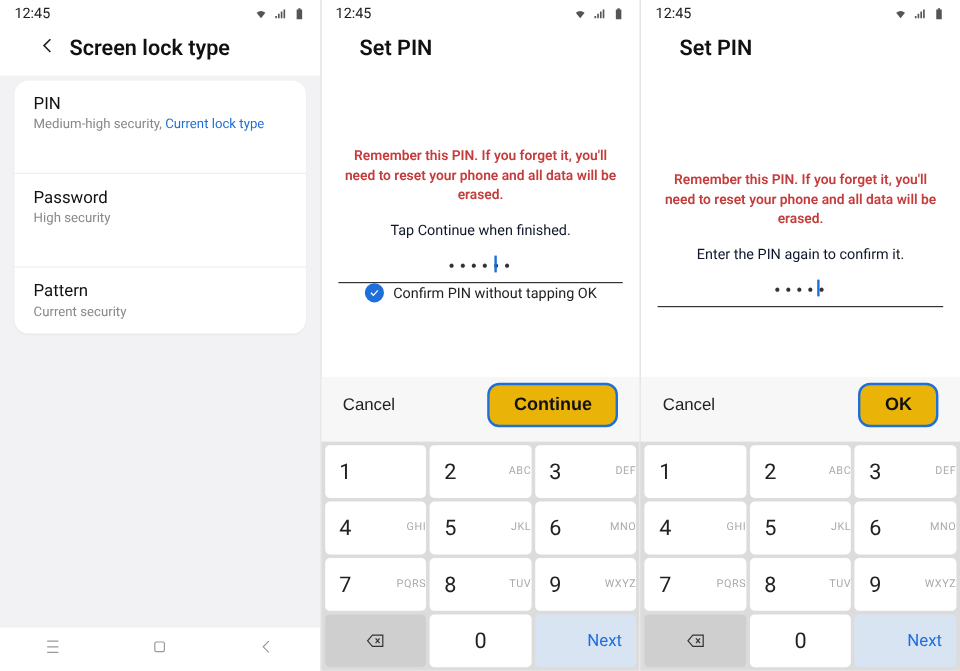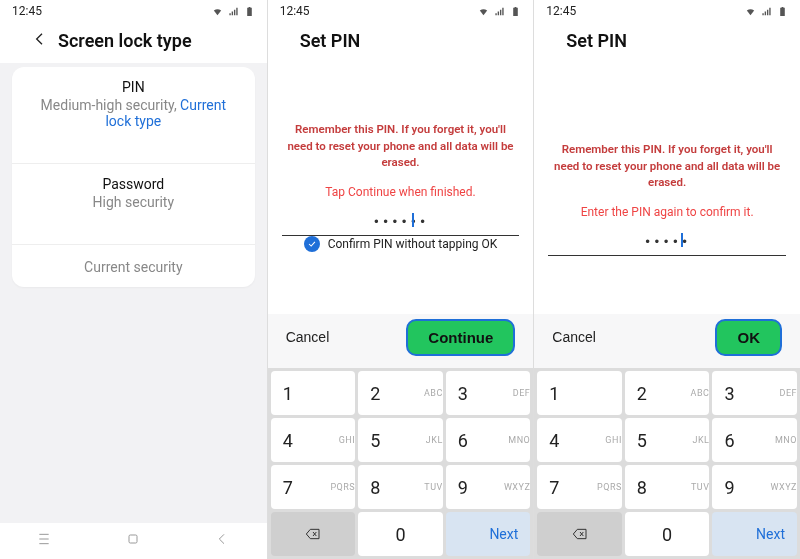--- a/index.html
+++ b/index.html
@@ -43,28 +43,27 @@
     gap: 10px;
     margin-left: 18px;
   }
   .header .back svg { width: 16px; height: 16px; stroke: #222; }
   
   .list-card {
     margin: 0 12px;
     background: #fff;
     border-radius: 12px;
     box-shadow: 0 1px 2px rgba(0,0,0,0.04);
-    text-align: center;
   }
   .list-item {
     padding: 12px 16px;
   }
   .list-item + .list-item { border-top: 1px solid #eee; margin-top: 22px; }
   .list-item .title { font-size: 14px; color: #111; }
-  .list-item .sub { font-size: 14px; color: #888; margin-top: 2px; }
+  .list-item .sub { font-size: 11px; color: #888; margin-top: 2px; }
   .list-item .sub .accent { color: #1f6fd8; }
   .screen1-bg { background: #f2f2f4; flex:1; padding-top:4px;}
   
   .navbar {
     height: 36px;
     display: flex;
     justify-content: space-around;
     align-items: center;
     color: #888;
   }
@@ -81,21 +80,21 @@
     font-size: 11.5px;
     font-weight: 600;
     text-align: center;
     line-height: 1.45;
     margin-top: 58px;
     padding: 0 4px;
   }
   .screen3 .warning { margin-top: 78px; }
   .instruct {
     font-size: 12px;
-    color: #ef4444;
+    color: #0f172a;
     text-align: center;
     margin-top: 14px;
   }
   .pin-field-wrap {
     position: relative;
     margin-top: 12px;
   }
   .pin-field {
     border: none;
     border-bottom: 1.5px solid #333;
@@ -138,21 +137,21 @@
   }
   .btn-text {
     font-size: 14px;
     color: #222;
     background: none; border: none;
   }
   .btn-primary {
     font-size: 15px;
     font-weight: 600;
     color: #111;
-    background: #22c55e;
+    background: #eab308;
     border: 2.5px solid #1f6fd8;
     border-radius: 10px;
     padding: 8px 20px;
   }
   
   .keypad {
     display: grid;
     grid-template-columns: repeat(3, 1fr);
     grid-template-rows: repeat(4, 44px);
     gap: 3px;
@@ -213,20 +212,21 @@
         <div class="title">PIN</div>
         <div class="sub">
           <span>Medium-high security, </span><span class="accent">Current lock type</span>
         </div>
       </div>
       <div class="list-item">
         <div class="title">Password</div>
         <div class="sub">High security</div>
       </div>
       <div class="list-item">
+        <div class="title">Pattern</div>
         <div class="sub">Current security</div>
       </div>
     </div>
   </div>
   <div class="navbar">
     <span><svg viewBox="0 0 24 24">
           <line x1="5" y1="5" x2="19" y2="5"></line>
           <line x1="5" y1="12" x2="19" y2="12"></line>
           <line x1="5" y1="19" x2="19" y2="19"></line>
         </svg></span>

